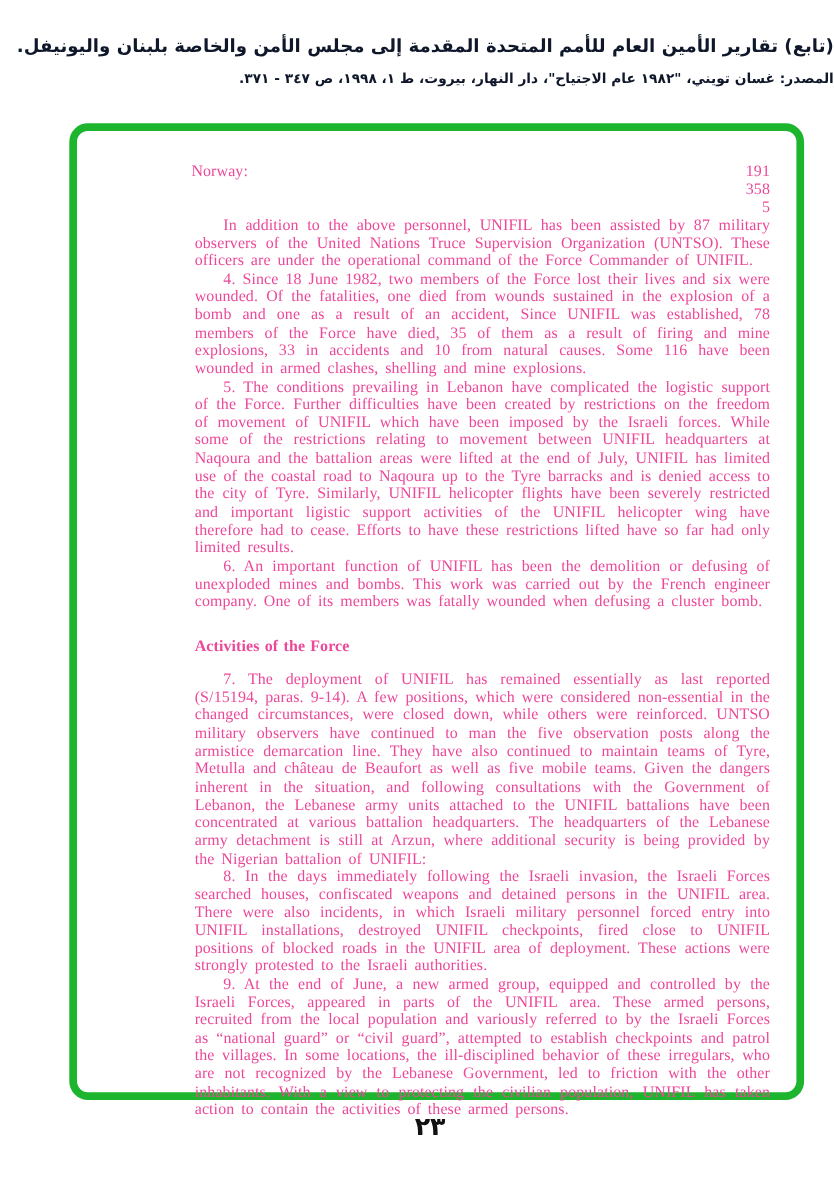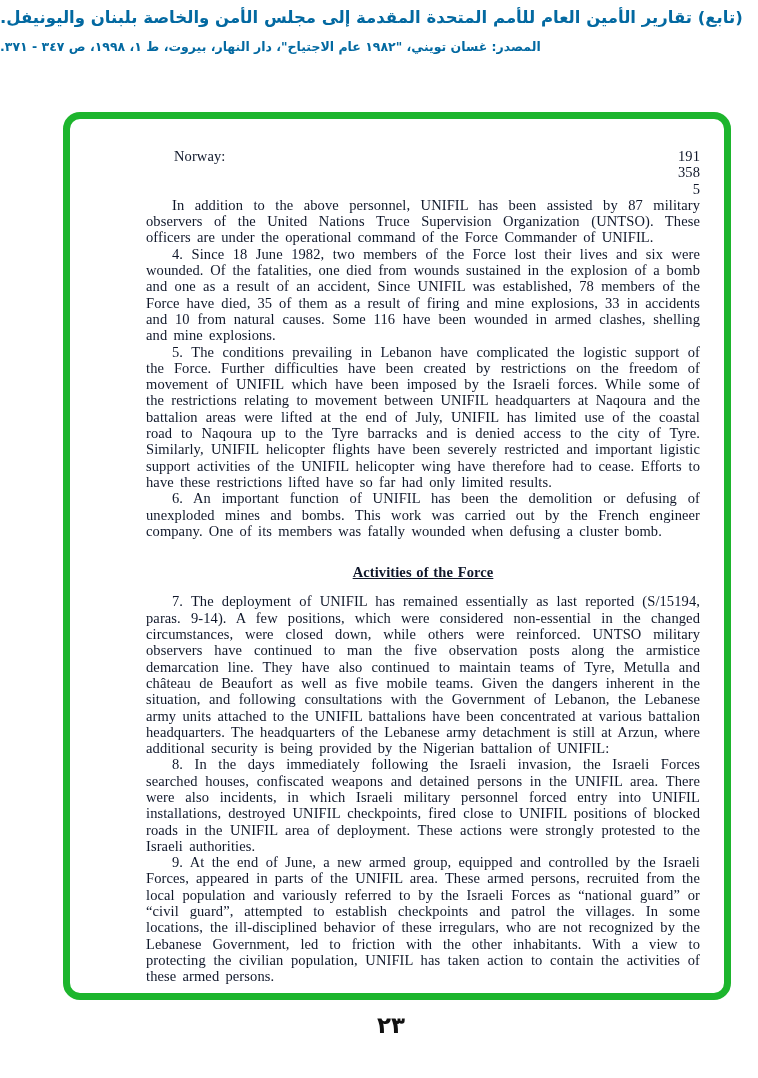--- a/index.html
+++ b/index.html
@@ -12,26 +12,26 @@
   .page {
     position: relative;
     width: 758px; height: 1078px;
     background: #fff;
     font-family: "Liberation Serif", serif;
     color: #141414;
   }
   
   .arabic-header {
     position: absolute;
-    top: 4px; left: 0; right: 0;
-    text-align: left;
+    top: 28px; left: 0; right: 0;
+    text-align: right;
     direction: rtl;
     font-family: "DejaVu Sans", sans-serif;
     font-weight: bold;
-    color: #0369a1;
+    color: #0f172a;
   }
   .arabic-line1 {
     font-size: 16.5px;
     line-height: 28px;
     letter-spacing: -0.3px;
   }
   .arabic-line2 {
     font-size: 12.5px;
     line-height: 24px;
     margin-top: 3px;
@@ -47,38 +47,36 @@
     background: #ffffff;
   }
   .content {
     position: absolute;
     left: 76px; right: 24px; top: 29px;
     font-size: 14.5px;
     line-height: 16.3px;
     text-align: justify;
     word-spacing: 2.5px;
     letter-spacing: 0.1px;
-    color: #0f172a;
+    color: #ec4899;
   }
   .contrib-row {
     display: flex;
     justify-content: space-between;
     text-align: left;
   }
   .contrib-label { padding-left: 28px; }
   .contrib-value { text-align: right; }
-  .para { text-indent: 26px; }
+  .para { text-indent: 26px; margin-left: 31px; }
   .section-heading {
-    text-align: center;
     text-indent: 0;
     font-weight: bold;
     margin-top: 25px;
     margin-bottom: 13px;
     word-spacing: 1px;
-    text-decoration: underline;
   }
   
   .page-number {
     position: absolute;
     top: 1012px; left: 0; right: 0;
     text-align: center;
     font-family: "DejaVu Sans", sans-serif;
     font-weight: bold;
     font-size: 23px;
     color: #111;

